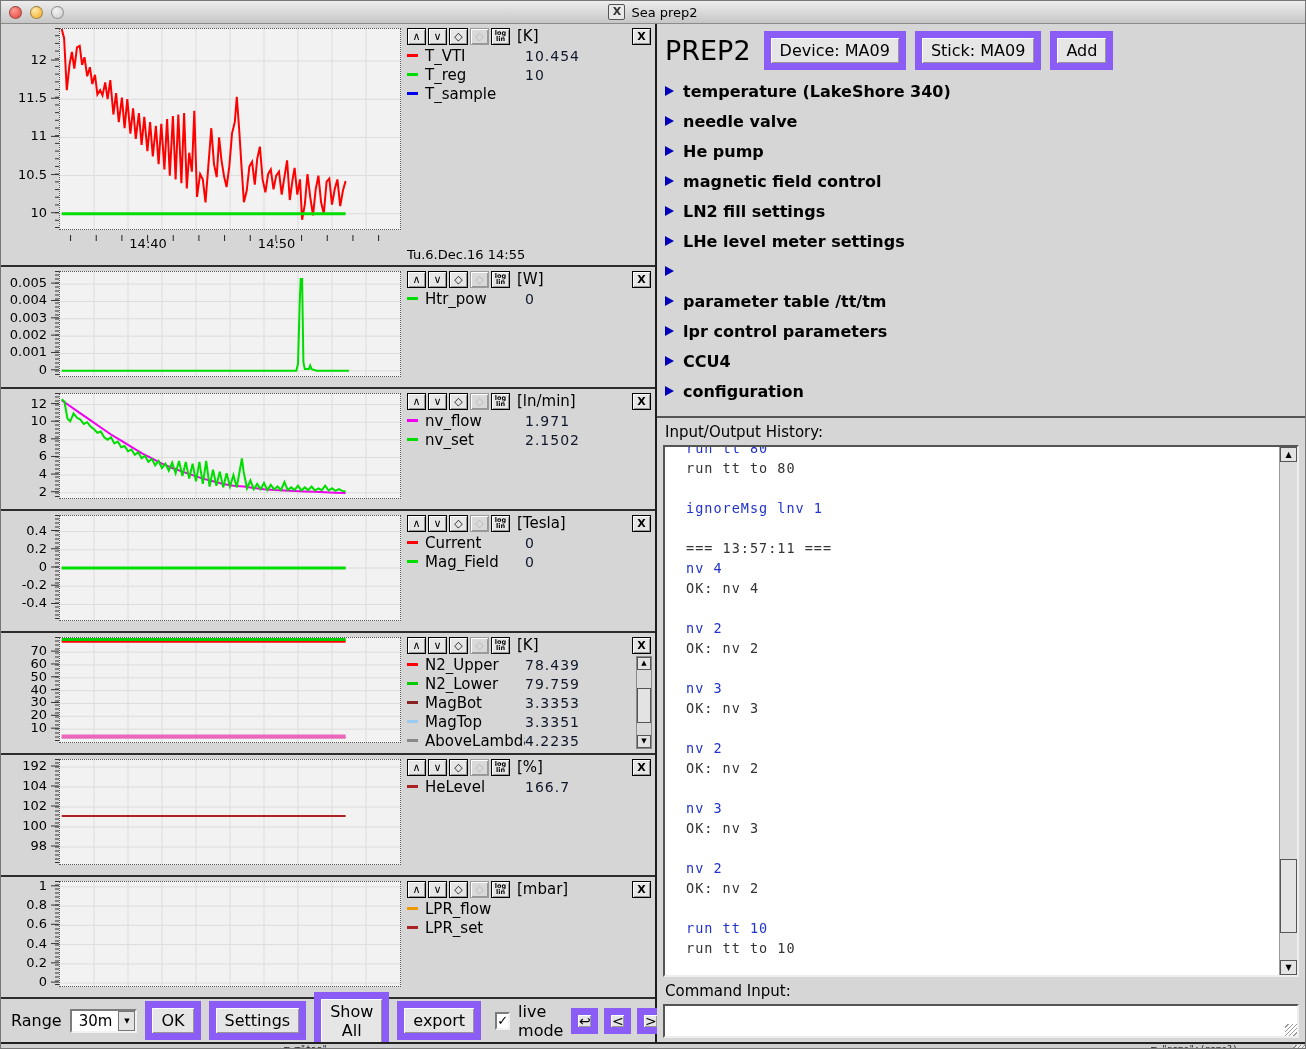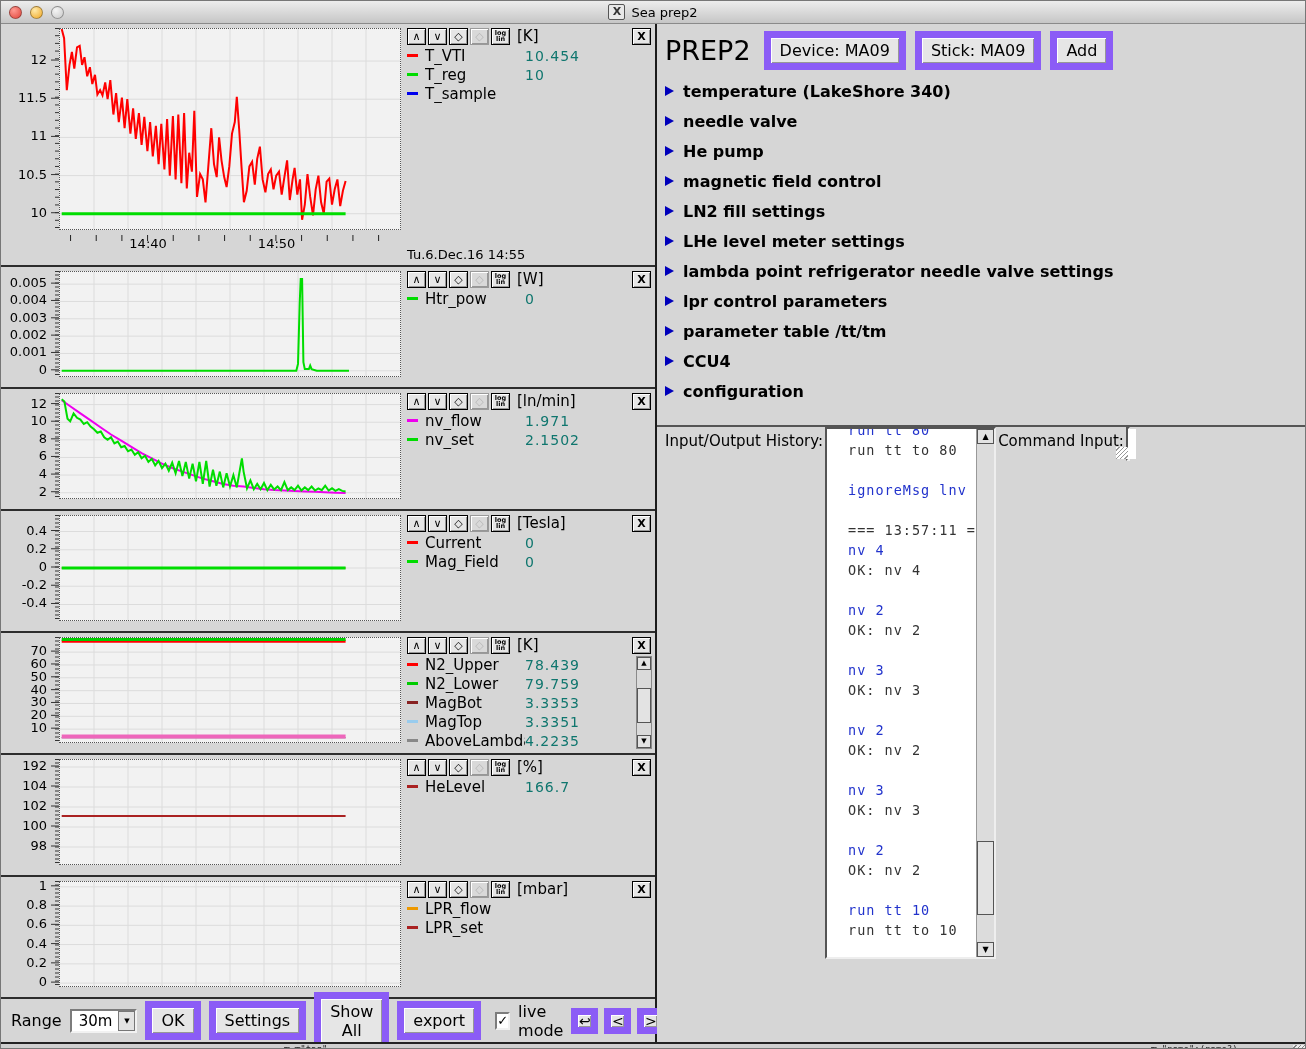--- a/index.html
+++ b/index.html
@@ -38,21 +38,21 @@
   .ibtn{width:19px;height:17px;padding:0;display:inline-flex;align-items:center;justify-content:center;
     font-size:11px;line-height:11px;background:#e6e6e6;border:1px solid #000;
     box-shadow:inset 1px 1px 0 #fff,inset -1px -1px 0 #979797;font-family:inherit;}
   .ibtn.dis{color:#b5b5b5;background:#d9d9d9;border-color:#9a9a9a;}
   .ibtn.loglin{flex-direction:column;font-size:6.5px;line-height:6.5px;font-weight:bold;}
   .lg-unit{font-size:15px;margin-left:5px;}
   .lg-close{margin-left:auto;margin-right:2px;font-weight:bold;}
   .lg-row{display:flex;align-items:center;height:19px;font-size:15px;}
   .dash{width:11px;height:3px;flex:0 0 11px;margin-right:7px;}
   .lg-name{width:100px;flex:0 0 100px;white-space:nowrap;overflow:hidden;}
-  .lg-val{color:#0f766e;font-size:14px;letter-spacing:1px;}
+  .lg-val{color:#0f172a;font-size:14px;letter-spacing:1px;}
   .lg-date{position:absolute;left:4px;bottom:3px;font-size:13px;}
   .lg-scroll{position:absolute;right:3px;top:23px;bottom:4px;width:14px;background:#dadada;border:1px solid #8a8a8a;}
   .sbtn{position:absolute;left:0;right:0;height:13px;background:#e3e3e3;border:1px solid #555;box-sizing:border-box;
     font-size:7px;text-align:center;line-height:11px;}
   .sbtn.up{top:0;} .sbtn.down{bottom:0;}
   .sthumb{position:absolute;left:0;right:0;background:#e3e3e3;border:1px solid #555;box-sizing:border-box;}
   
   .controls{height:45px;border-top:2px solid #2d2d2d;box-sizing:border-box;display:flex;align-items:center;gap:8px;padding:0 10px;font-size:16px;}
   .btn{background:#e6e6e6;border:7px solid #8b5cf6;box-shadow:inset 1px 1px 0 #fff,inset -1px -1px 0 #979797;
     font-family:inherit;font-size:16px;padding:3px 9px;}
@@ -66,21 +66,21 @@
   .navgrp{margin-left:auto;display:flex;gap:6px;}
   .btn.nav{width:27px;height:26px;padding:0;font-size:14px;display:inline-flex;align-items:center;justify-content:center;}
   .btn.nav.tight{letter-spacing:-2px;font-weight:bold;}
   
   .rp-top{height:403px;box-sizing:border-box;border-bottom:2px solid #555;}
   .rp-header{display:flex;align-items:center;gap:9px;padding:7px 8px 4px 8px;}
   .rp-title{font-size:27px;margin-right:4px;}
   .rp-list{padding-top:2px;}
   .rp-item{display:flex;align-items:center;gap:9px;height:30px;padding-left:8px;font-size:16px;font-weight:bold;}
   .tri{width:0;height:0;border-left:9px solid #0000bb;border-top:5px solid transparent;border-bottom:5px solid transparent;}
-  .rp-io{flex:1;display:flex;flex-direction:row;padding:0 6px;}
+  .rp-io{flex:1;display:flex;flex-direction:column;padding:0 6px;}
   .io-label{font-size:15px;padding:5px 2px 4px 2px;}
   .console-box{position:relative;height:528px;background:#fff;border:2px solid;border-color:#555 #eee #eee #555;overflow:hidden;}
   .console-lines{margin-top:-9px;padding-left:21px;font-family:"DejaVu Sans Mono","Liberation Mono",monospace;
     font-size:13.5px;line-height:20px;letter-spacing:1px;}
   .cline{white-space:pre;color:#333;}
   .cline.blue{color:#2233cc;}
   .vscroll{position:absolute;right:0;top:0;bottom:0;width:17px;background:#dcdcdc;border-left:1px solid #999;}
   .vscroll .sbtn{height:15px;font-size:8px;line-height:13px;}
   .cmd-box{position:relative;height:30px;margin-bottom:4px;background:#fff;border:2px solid;border-color:#555 #eee #eee #555;}
   .cmd-input{position:absolute;inset:0;border:none;outline:none;width:100%;height:100%;
@@ -830,29 +830,28 @@
             <div class="rp-item">
               <span class="tri"></span>
               <span>LN2 fill settings</span>
             </div>
             <div class="rp-item">
               <span class="tri"></span>
               <span>LHe level meter settings</span>
             </div>
             <div class="rp-item">
               <span class="tri"></span>
-              <span>lambda point refrigerator needle valve settings</span>
+            </div>
+            <div class="rp-item">
+              <span class="tri"></span>
+              <span>parameter table /tt/tm</span>
             </div>
             <div class="rp-item">
               <span class="tri"></span>
               <span>lpr control parameters</span>
-            </div>
-            <div class="rp-item">
-              <span class="tri"></span>
-              <span>parameter table /tt/tm</span>
             </div>
             <div class="rp-item">
               <span class="tri"></span>
               <span>CCU4</span>
             </div>
             <div class="rp-item">
               <span class="tri"></span>
               <span>configuration</span>
             </div>
           </div>

